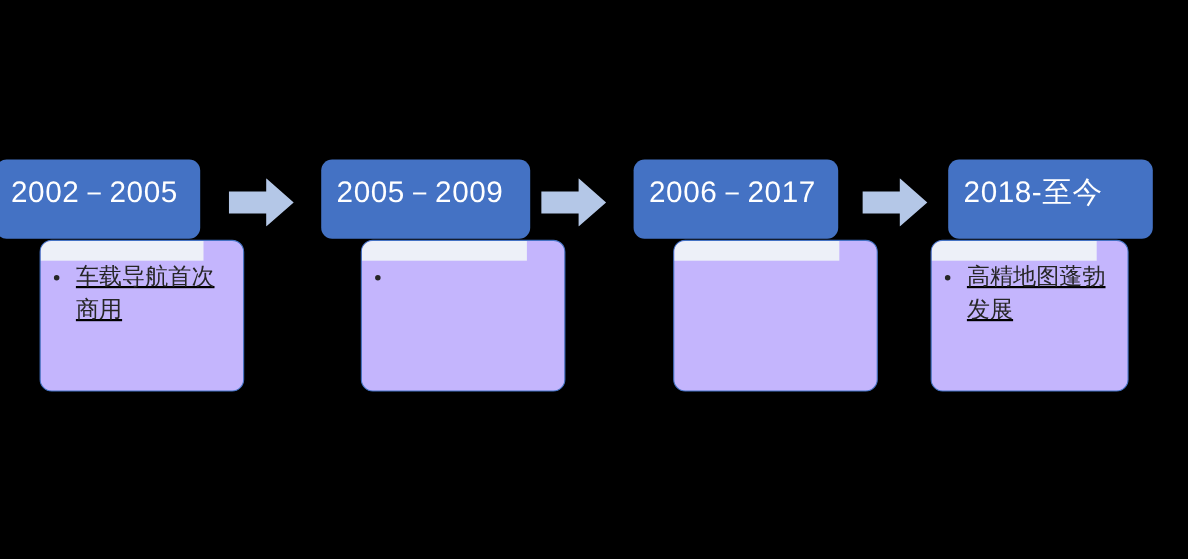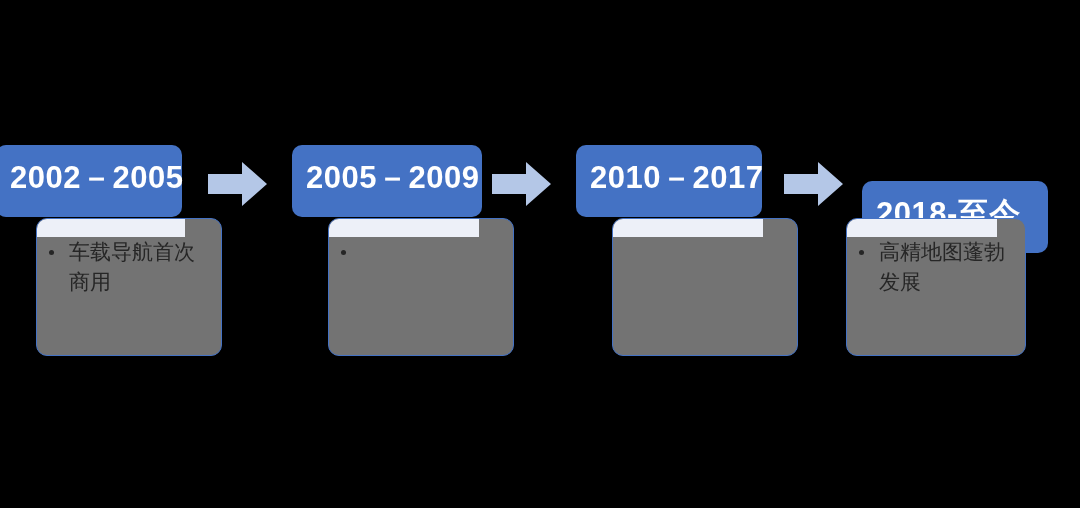--- a/index.html
+++ b/index.html
@@ -36,35 +36,36 @@
     background: #4472C4;
     border-radius: 10px;
     box-sizing: border-box;
     display: flex;
     align-items: flex-start;
     justify-content: flex-start;
     padding: 16px 14px 0 14px;
   }
   .stage-header-label {
     color: #FFFFFF;
-    font-size: 31px;
+    font-size: 27px;
     line-height: 1.1;
-    font-weight: 700;
+    font-weight: 400;
     letter-spacing: 0.5px;
     white-space: nowrap;
   }
 
   
   .stage-body {
     position: absolute;
-    background: #737373;
+    background: #c4b5fd;
     border: 1.5px solid #4472C4;
     border-radius: 11px;
     box-sizing: border-box;
     overflow: hidden;
+    text-decoration: underline;
   }
   
   .stage-body-tint {
     position: absolute;
     left: 0;
     top: 0;
     width: 100%;
     background: #EDF0F8;
     pointer-events: none;
   }
@@ -132,32 +133,32 @@
         </li>
       </ul>
     </div>
     <svg class="stage-arrow" style="left:492px; top:162px;" width="60" height="44" viewBox="0 0 60 44">
       <polygon points="0,12 34,12 34,0 59,22 34,44 34,32 0,32" fill="#B4C7E7"></polygon>
     </svg>
   </div>
 
   <div class="stage">
     <div class="stage-header" style="left:576px; top:145px; width:186px; height:72px;">
-      <span class="stage-header-label">2010－2017</span>
+      <span class="stage-header-label">2006－2017</span>
     </div>
     <div class="stage-body" style="left:612px; top:218px; width:186px; height:138px;">
       <div class="stage-body-tint" style="height:18px; width:150px;"></div>
     </div>
     <svg class="stage-arrow" style="left:784px; top:162px;" width="60" height="44" viewBox="0 0 60 44">
       <polygon points="0,12 34,12 34,0 59,22 34,44 34,32 0,32" fill="#B4C7E7"></polygon>
     </svg>
   </div>
 
   <div class="stage">
-    <div class="stage-header" style="left:862px; top:145px; width:186px; height:72px;margin-top:36px;">
+    <div class="stage-header" style="left:862px; top:145px; width:186px; height:72px;">
       <span class="stage-header-label">2018-至今</span>
     </div>
     <div class="stage-body" style="left:846px; top:218px; width:180px; height:138px;">
       <div class="stage-body-tint" style="height:18px; width:150px;"></div>
       <ul class="stage-body-list" style="margin:18px 10px 0 8px;">
         <li class="stage-body-item">
           <span class="bullet-dot"></span>
           <span>高精地图蓬勃发展</span>
         </li>
       </ul>

